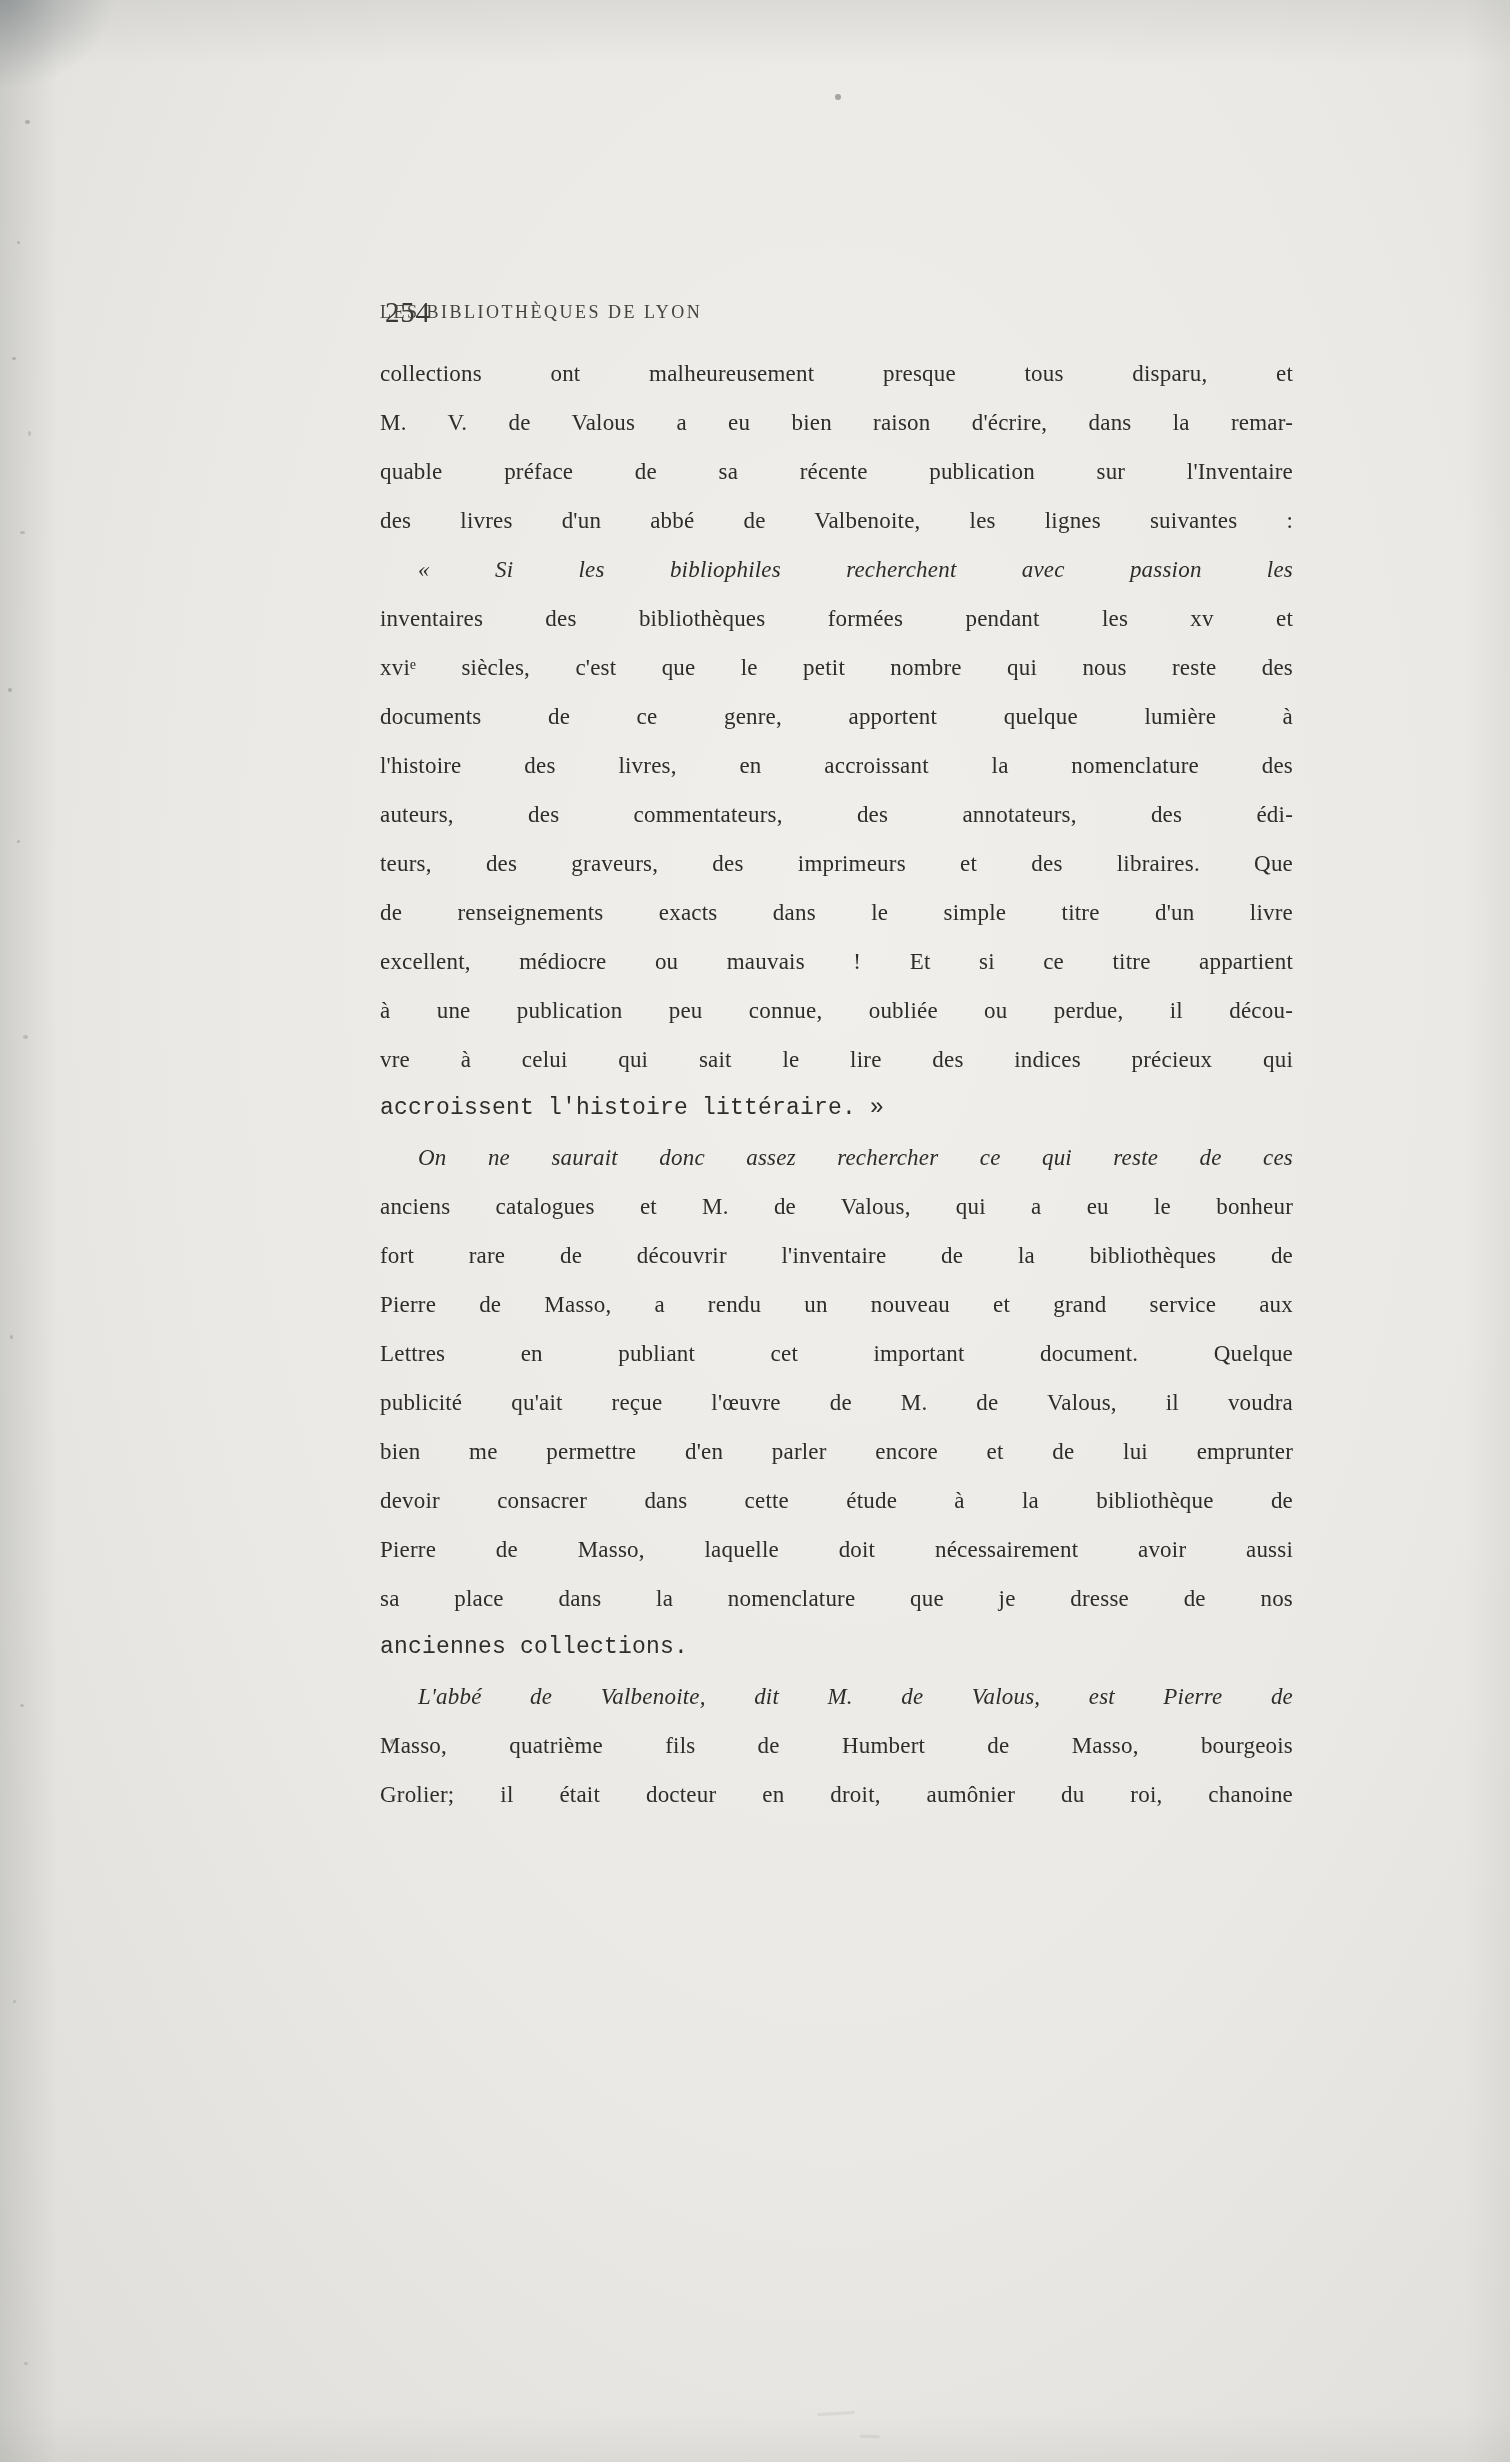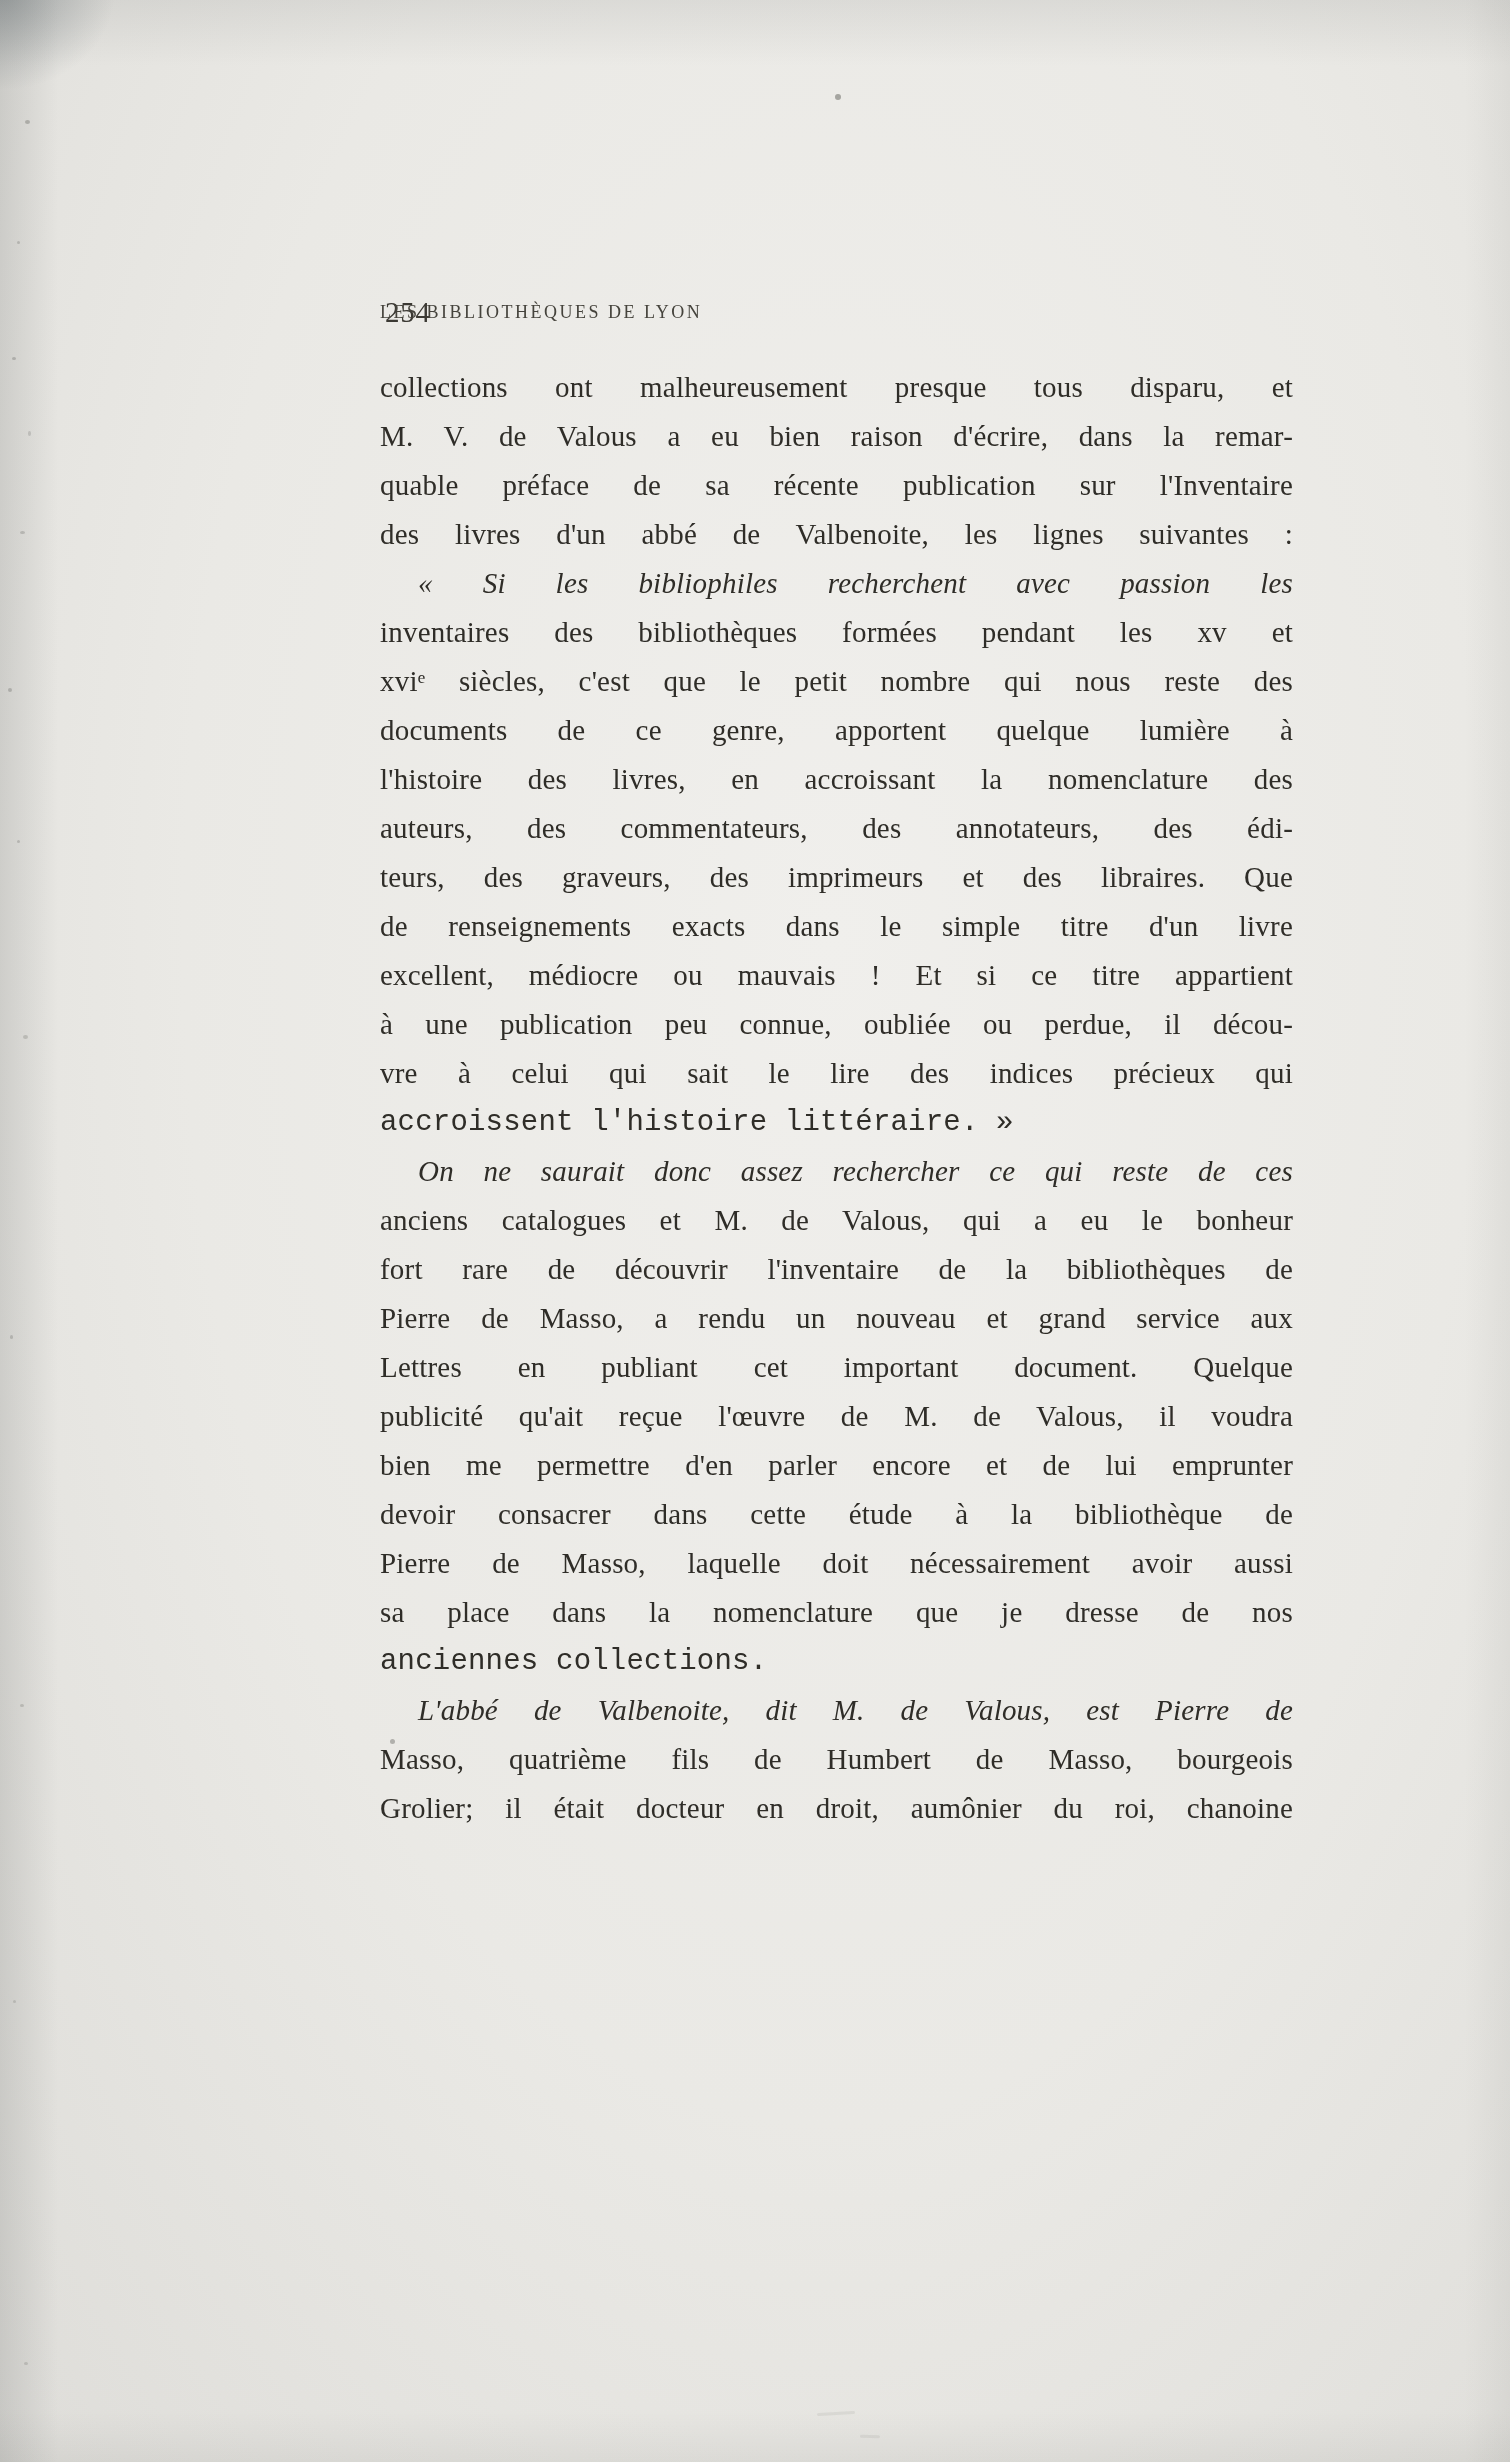--- a/index.html
+++ b/index.html
@@ -49,22 +49,22 @@
   }
   .running-title {
     position: absolute; left: 0; right: 0; top: 5.8px;
     text-align: left;
     font-size: 18px;
     letter-spacing: 2.5px;
     color: #45433c;
     font-weight: normal;
   }
   .text-body {
-    margin-top: 29px;
-    font-size: 29px;
+    margin-top: 15px;
+    font-size: 23px;
     line-height: 49px;
   }
   .paragraph { margin: 0; }
   .line {
     text-align: justify;
     text-align-last: justify;
     height: 49px;
     overflow: hidden;
     white-space: nowrap;
     letter-spacing: 0.2px;

